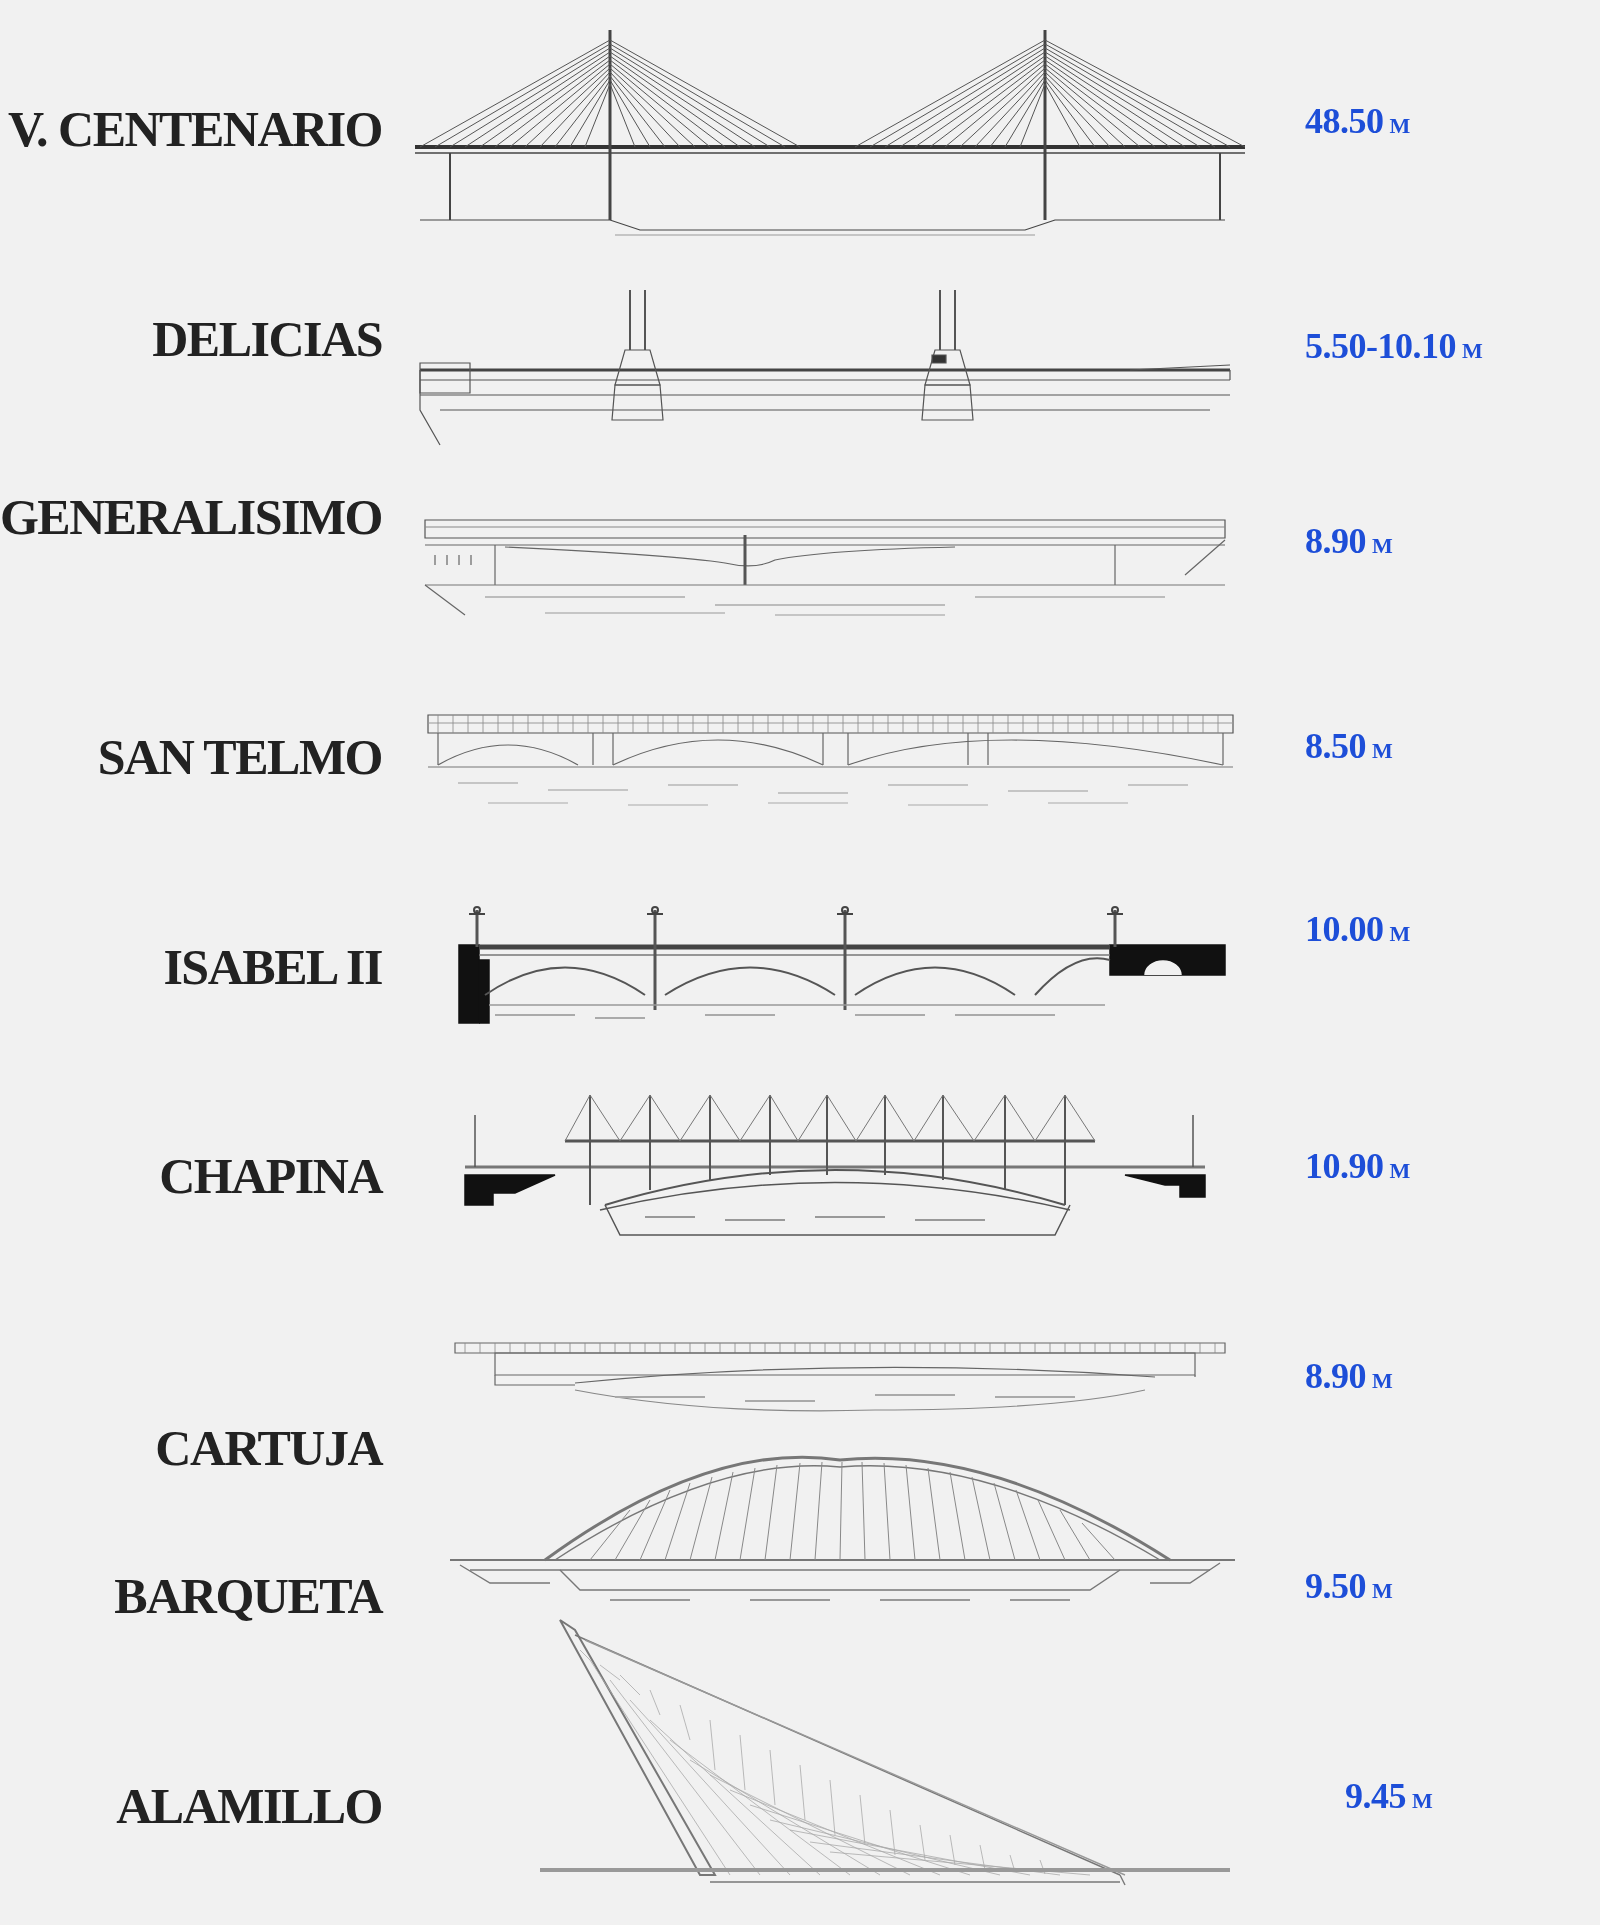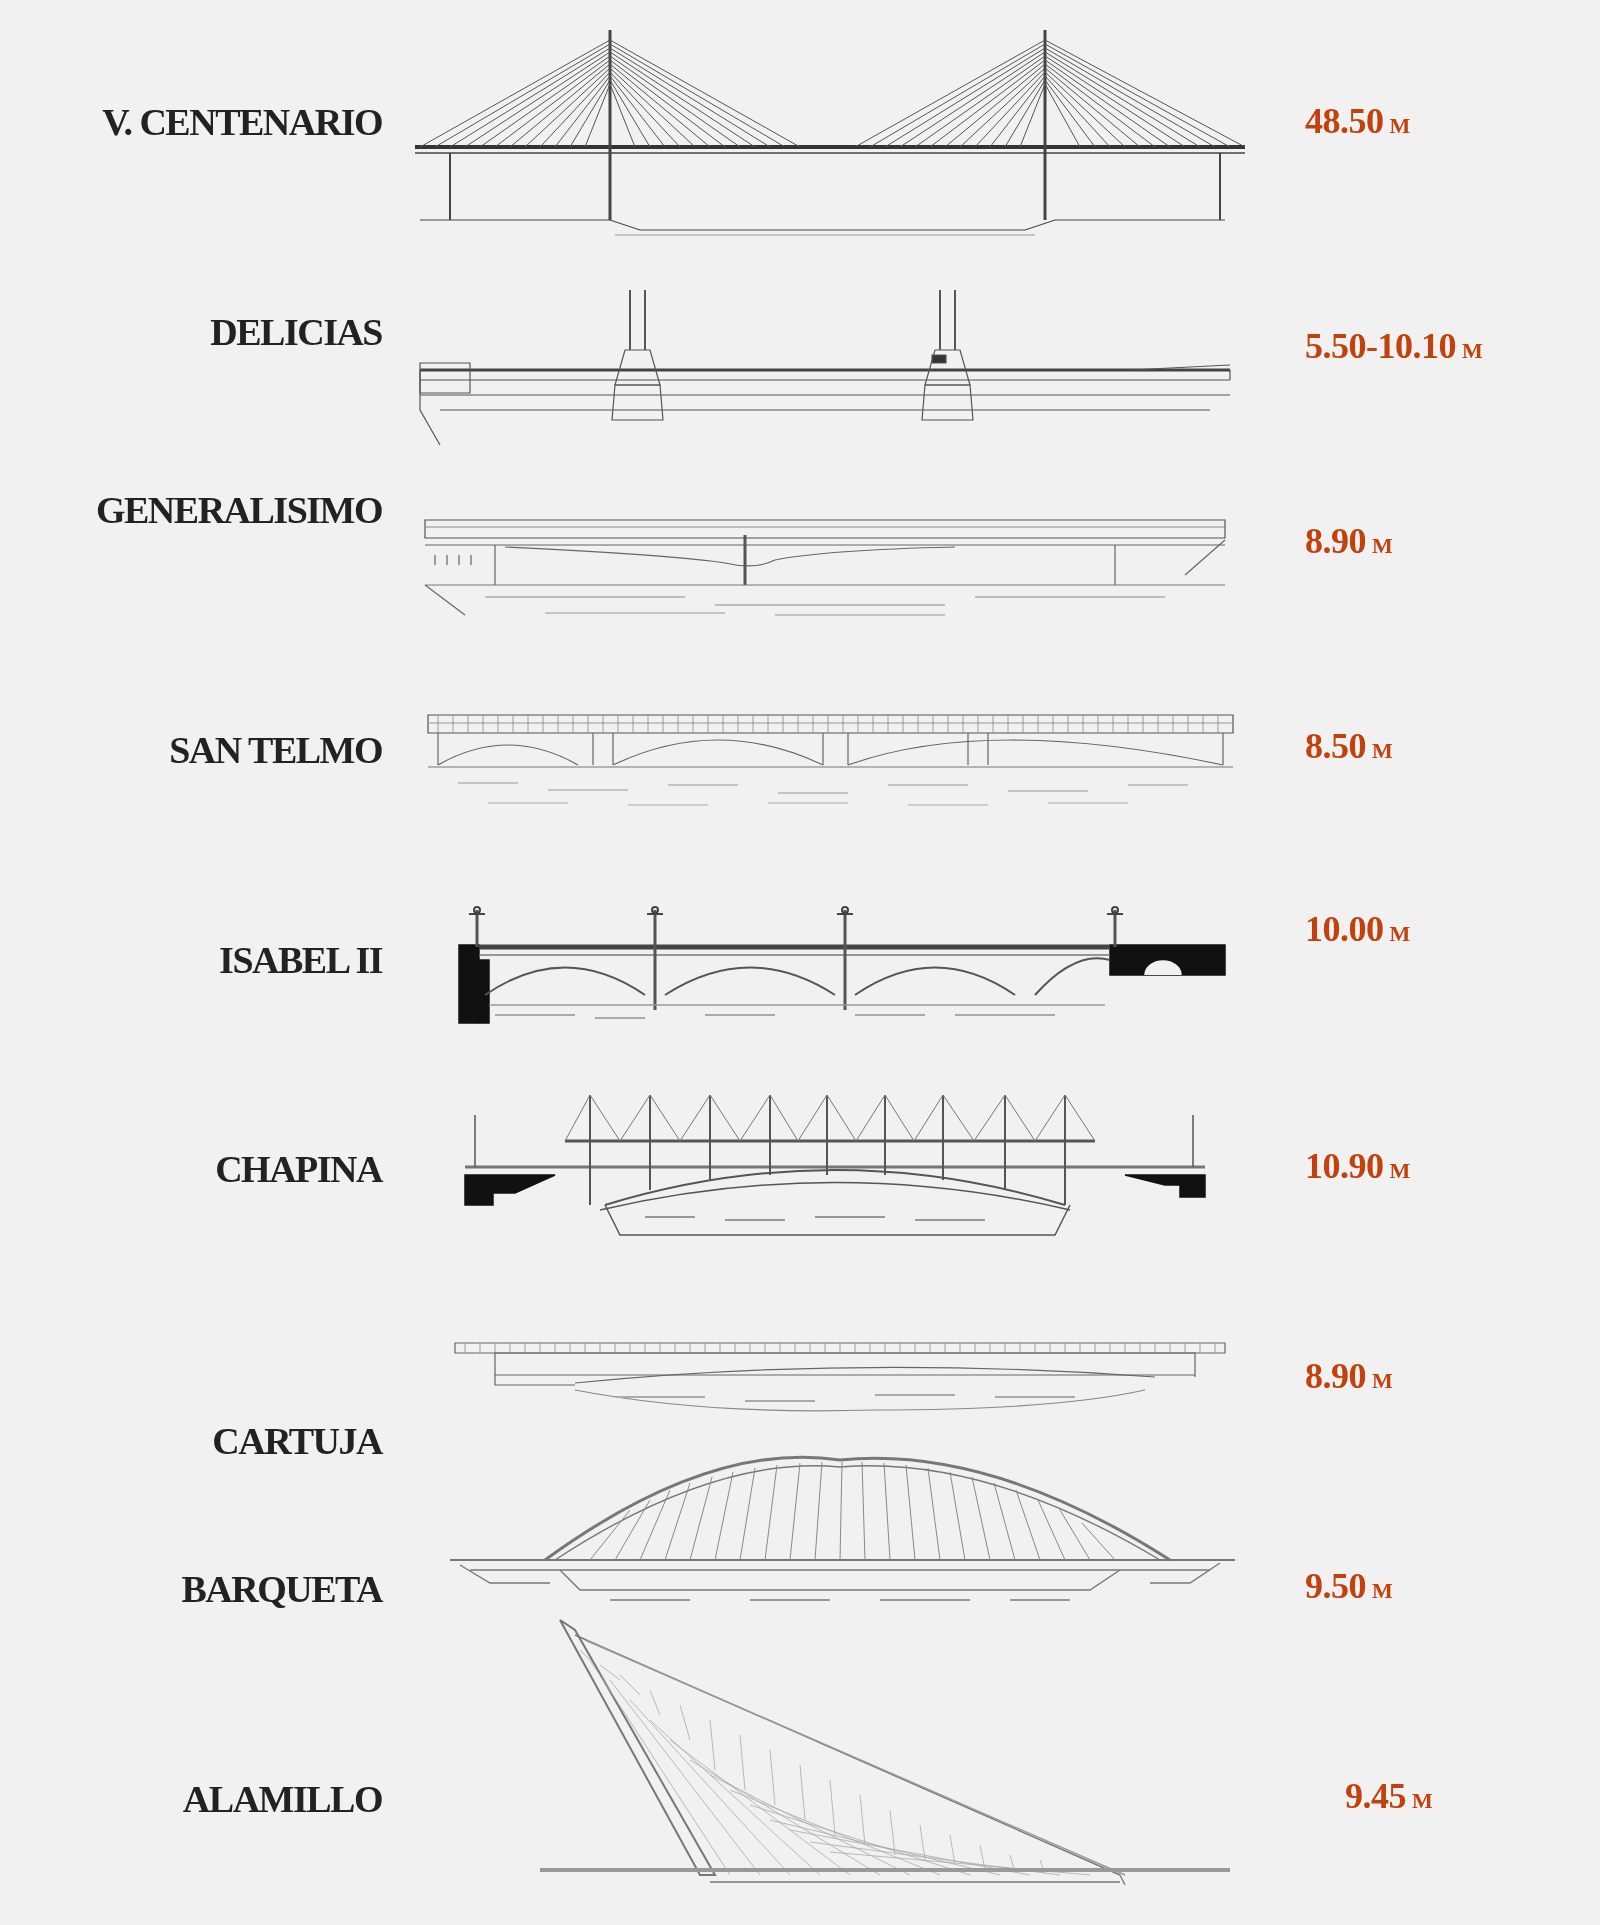--- a/index.html
+++ b/index.html
@@ -7,27 +7,27 @@
     width: 1600px; height: 1925px;
     background: #f1f1f1;
     font-family: "Liberation Serif", "DejaVu Serif", serif;
     color: #1e1e1e;
     position: relative;
     overflow: hidden;
   }
   .row { position: absolute; left: 0; width: 1600px; }
   .name {
     position: absolute; right: 1218px;
-    font-weight: bold; font-size: 38px; letter-spacing: -1.5px;
+    font-weight: bold; font-size: 50px; letter-spacing: -1.5px;
     white-space: nowrap; color: #222;
   }
   .height {
     position: absolute; left: 1305px;
     font-weight: bold; font-size: 36px; letter-spacing: -0.5px;
-    white-space: nowrap; color: #c2410c;
+    white-space: nowrap; color: #1d4ed8;
   }
   .height .unit { font-size: 22px; margin-left: 6px; letter-spacing: 0; }
   svg.draw { position: absolute; overflow: visible; }
   svg.draw * { vector-effect: non-scaling-stroke; }
 </style>
 </head>
 <body>
 
 <div class="row" style="top:0;">
   <div class="name" style="top:100px;">V. CENTENARIO</div>

